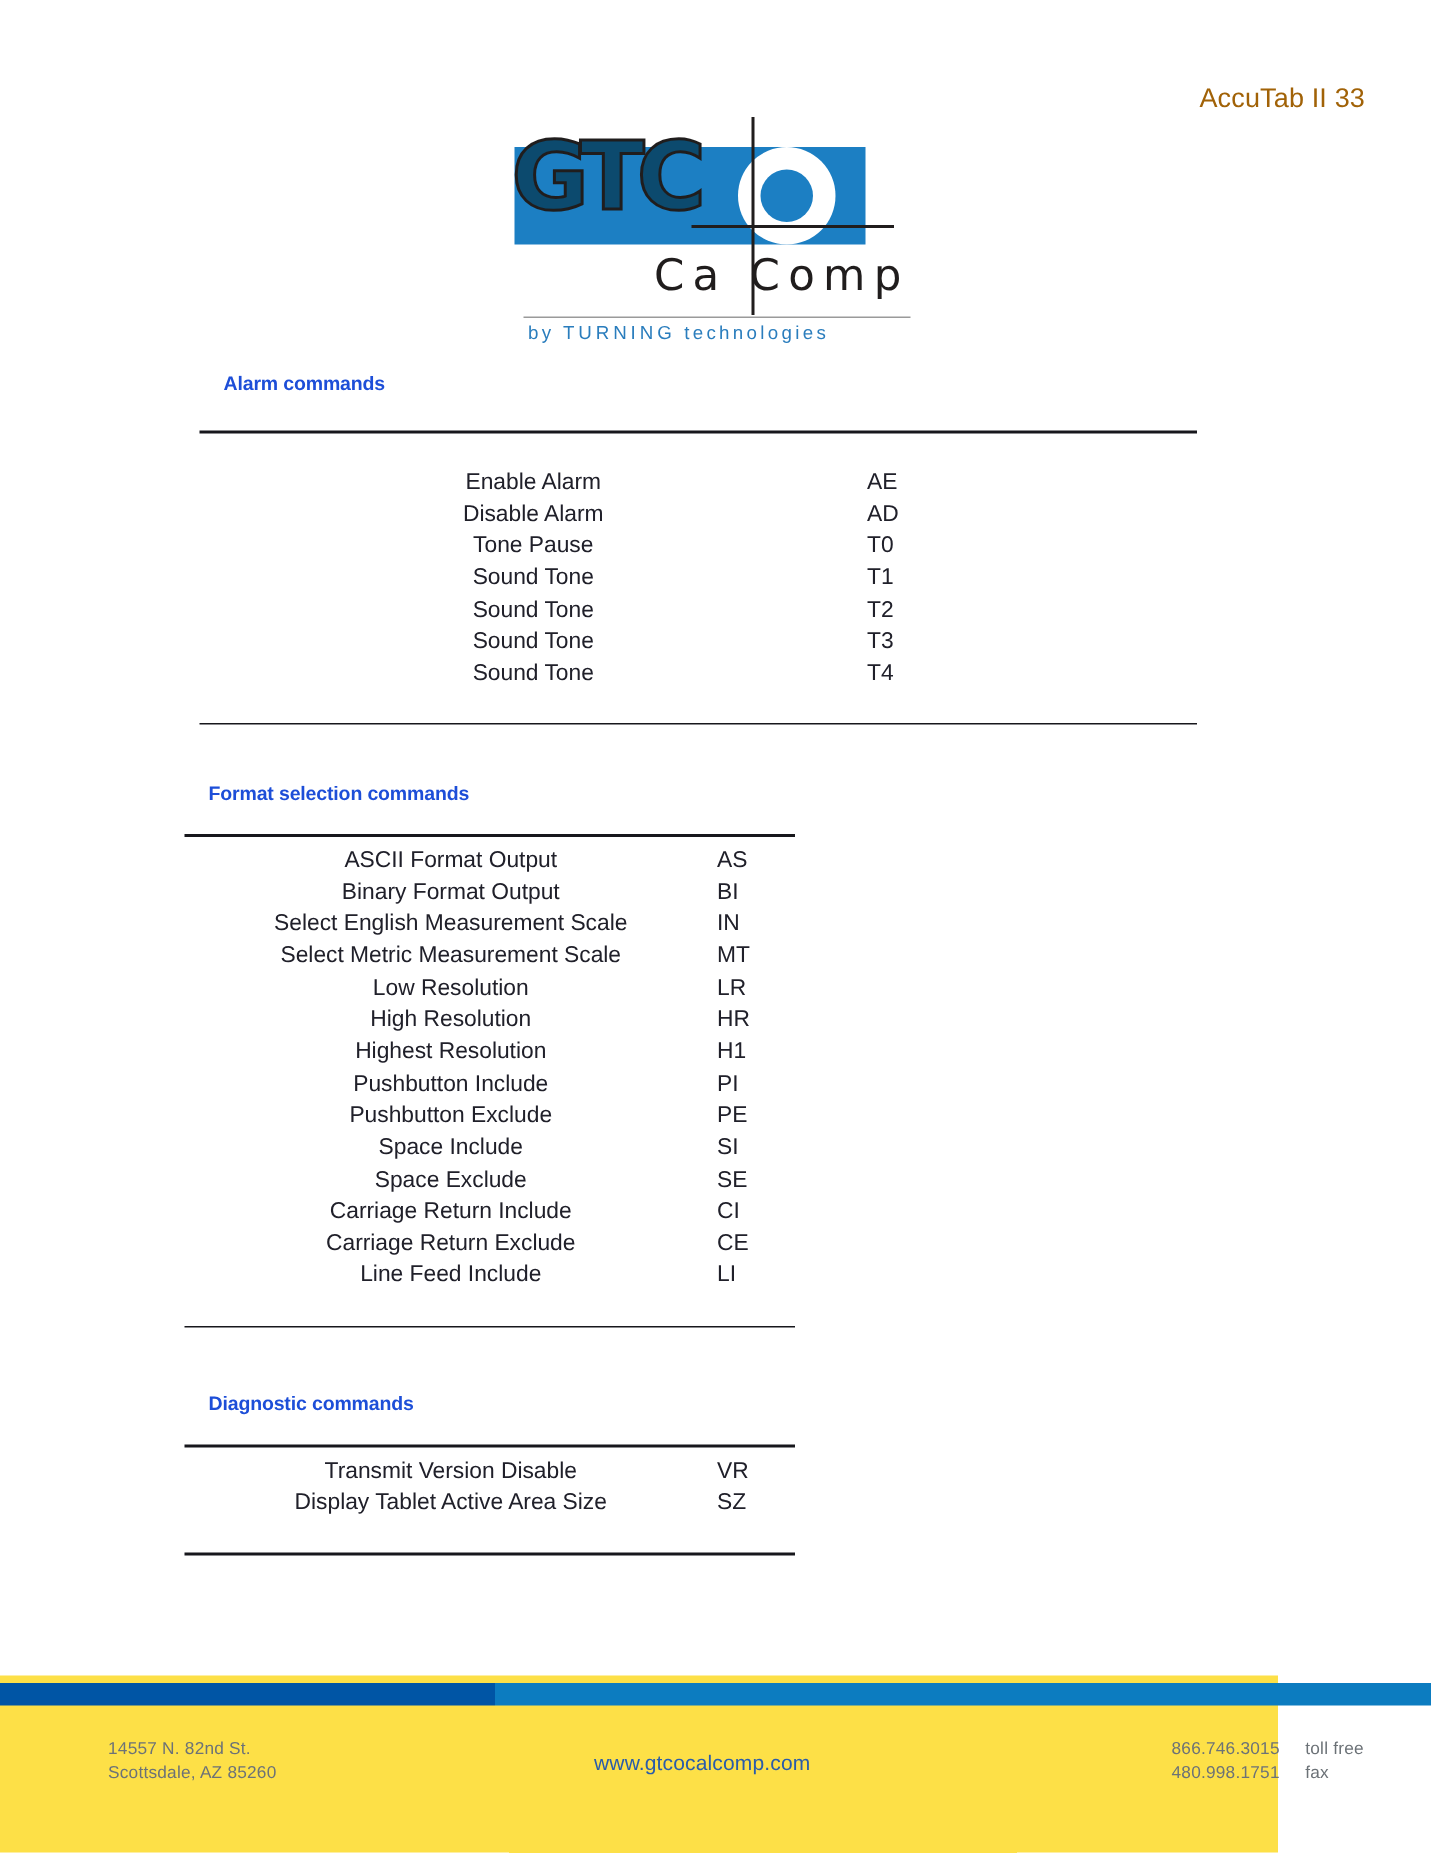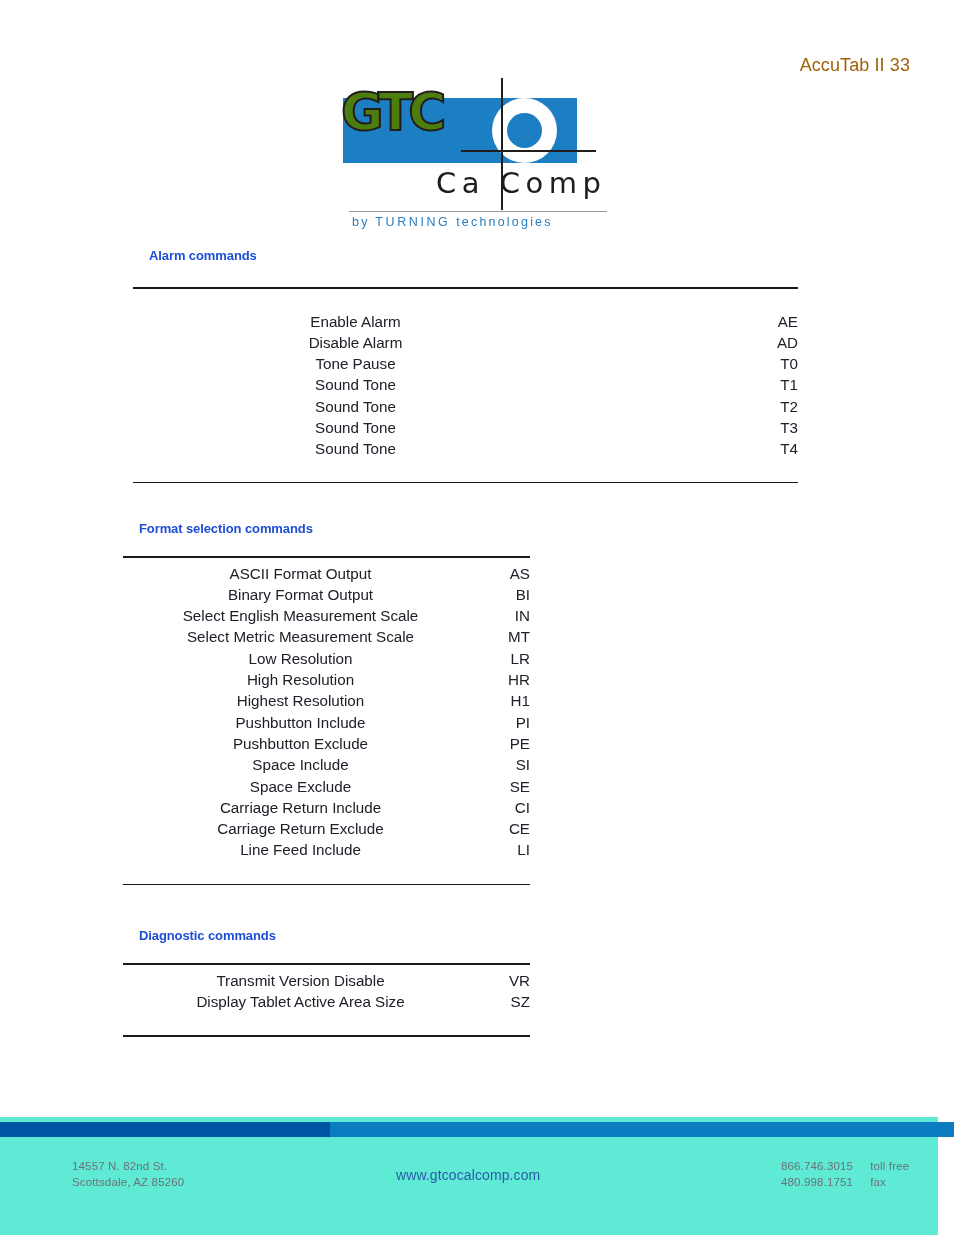--- a/index.html
+++ b/index.html
@@ -49,24 +49,24 @@
     top: 0;
     width: 234px;
     height: 65px;
     background: #1c7fc3;
   }
   .logo-gtc {
     position: absolute;
     left: -2px;
     top: -12px;
     font-family: "DejaVu Sans", sans-serif;
-    font-size: 52px;
+    font-size: 63px;
     font-weight: bold;
     letter-spacing: -5px;
-    color: #4d7c0f;
+    color: #0c4a6e;
     line-height: 1;
     -webkit-text-stroke: 2px #201d1d;
   }
   
   .logo-ring {
     position: absolute;
     left: 149px;
     top: 0px;
     width: 65px;
     height: 65px;
@@ -153,21 +153,21 @@
   }
   .cmd-table td {
     font-size: 15.2px;
     color: #20202a;
     padding: 0;
     line-height: 21.3px;
     white-space: nowrap;
     vertical-align: top;
   }
   .cmd-name { text-align: center; }
-  .cmd-code { text-align: right; }
+  .cmd-code { text-align: left; }
 
   
   #alarm-section {
     left: 133px;
     top: 232px;
     width: 665px;
   }
   #alarm-section .section-title { margin-bottom: 24px; }
   #alarm-section .rule-top { margin-bottom: 22px; }
   #alarm-section .rule-bottom { margin-top: 22px; }
@@ -197,23 +197,23 @@
   #diagnostic-section .rule-top { margin-bottom: 5px; }
   #diagnostic-section .rule-bottom { margin-top: 23px; }
   #diagnostic-section .cmd-table { table-layout: fixed; }
   #diagnostic-section .cmd-name { width: 355px; }
 
   
   .footer {
     position: absolute;
     left: 0;
     bottom: 0;
-    width: 938px;
+    width: 852px;
     height: 118px;
-    background: #5eead4;
+    background: #fde047;
   }
   .footer-bar {
     position: absolute;
     left: 0;
     top: 5px;
     width: 954px;
     height: 15px;
     display: flex;
   }
   .footer-bar-left {

